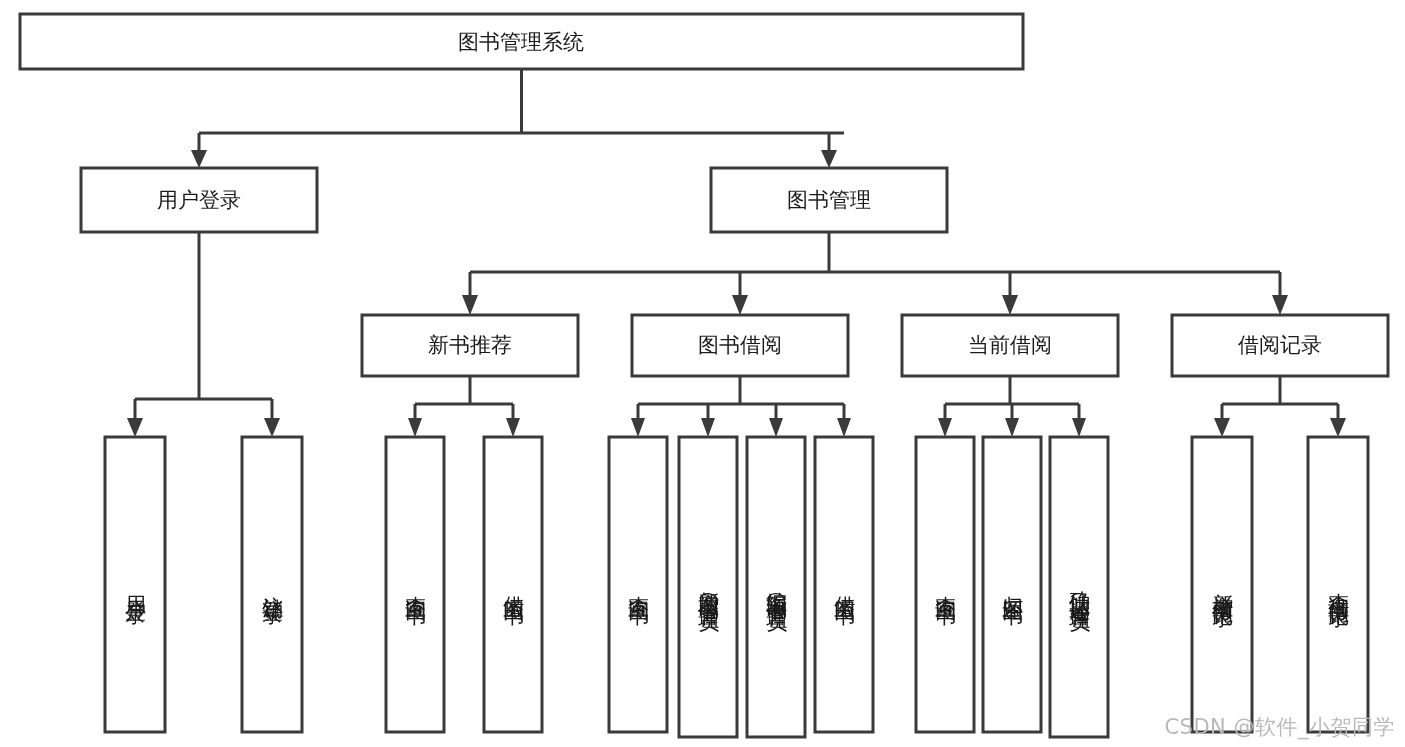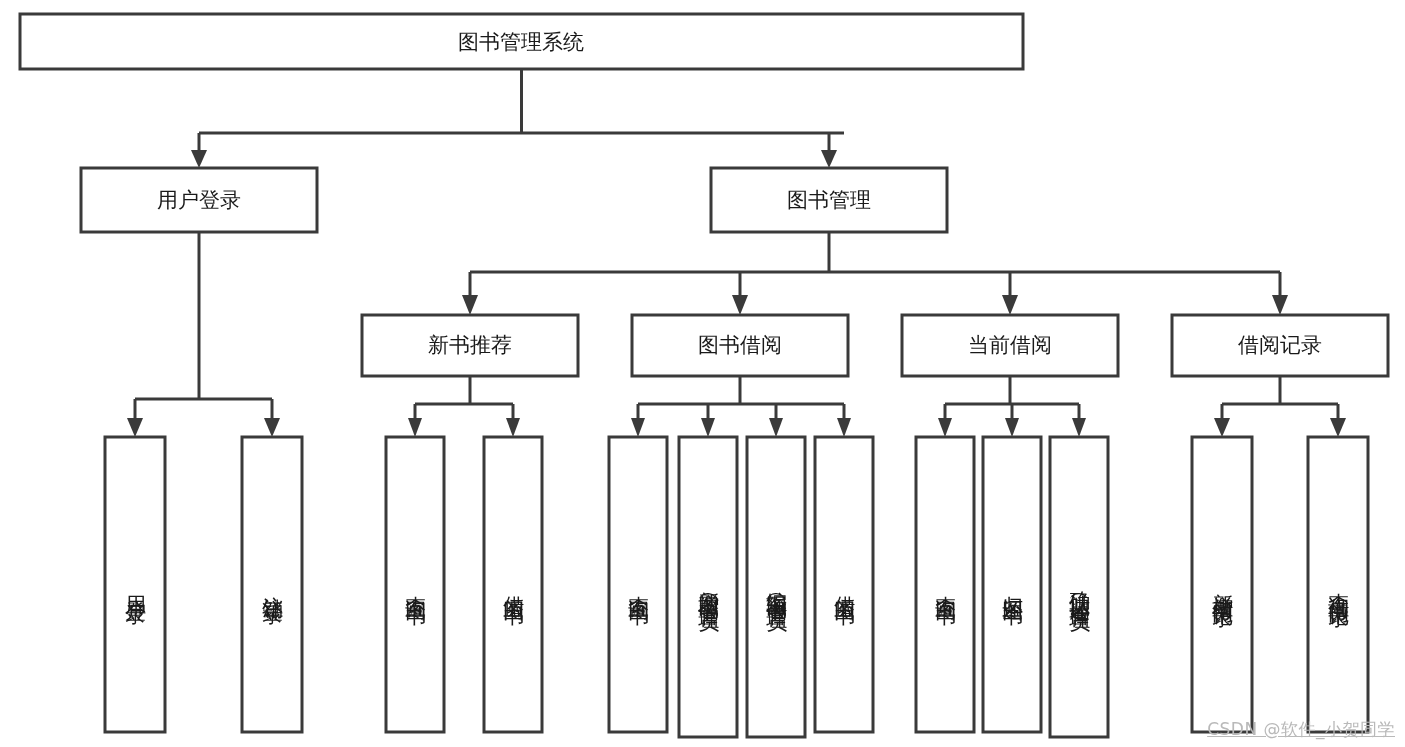--- a/index.html
+++ b/index.html
@@ -61,25 +61,24 @@
     align-items: center;
     justify-content: center;
     white-space: nowrap;
     pointer-events: none;
   }
   .watermark {
     position: absolute;
     right: 10px;
     bottom: 6px;
     font-family: "DejaVu Sans", "Liberation Sans", sans-serif;
-    font-size: 17px;
+    font-size: 21px;
     color: #b9b9b9;
     letter-spacing: 0.5px;
     white-space: nowrap;
-    text-decoration: underline;
   }
 </style>
 </head>
 <body>
 
 <div id="diagram-root">
 
   <svg id="tree-svg" viewBox="0 0 1405 747">
     <defs></defs>
 

